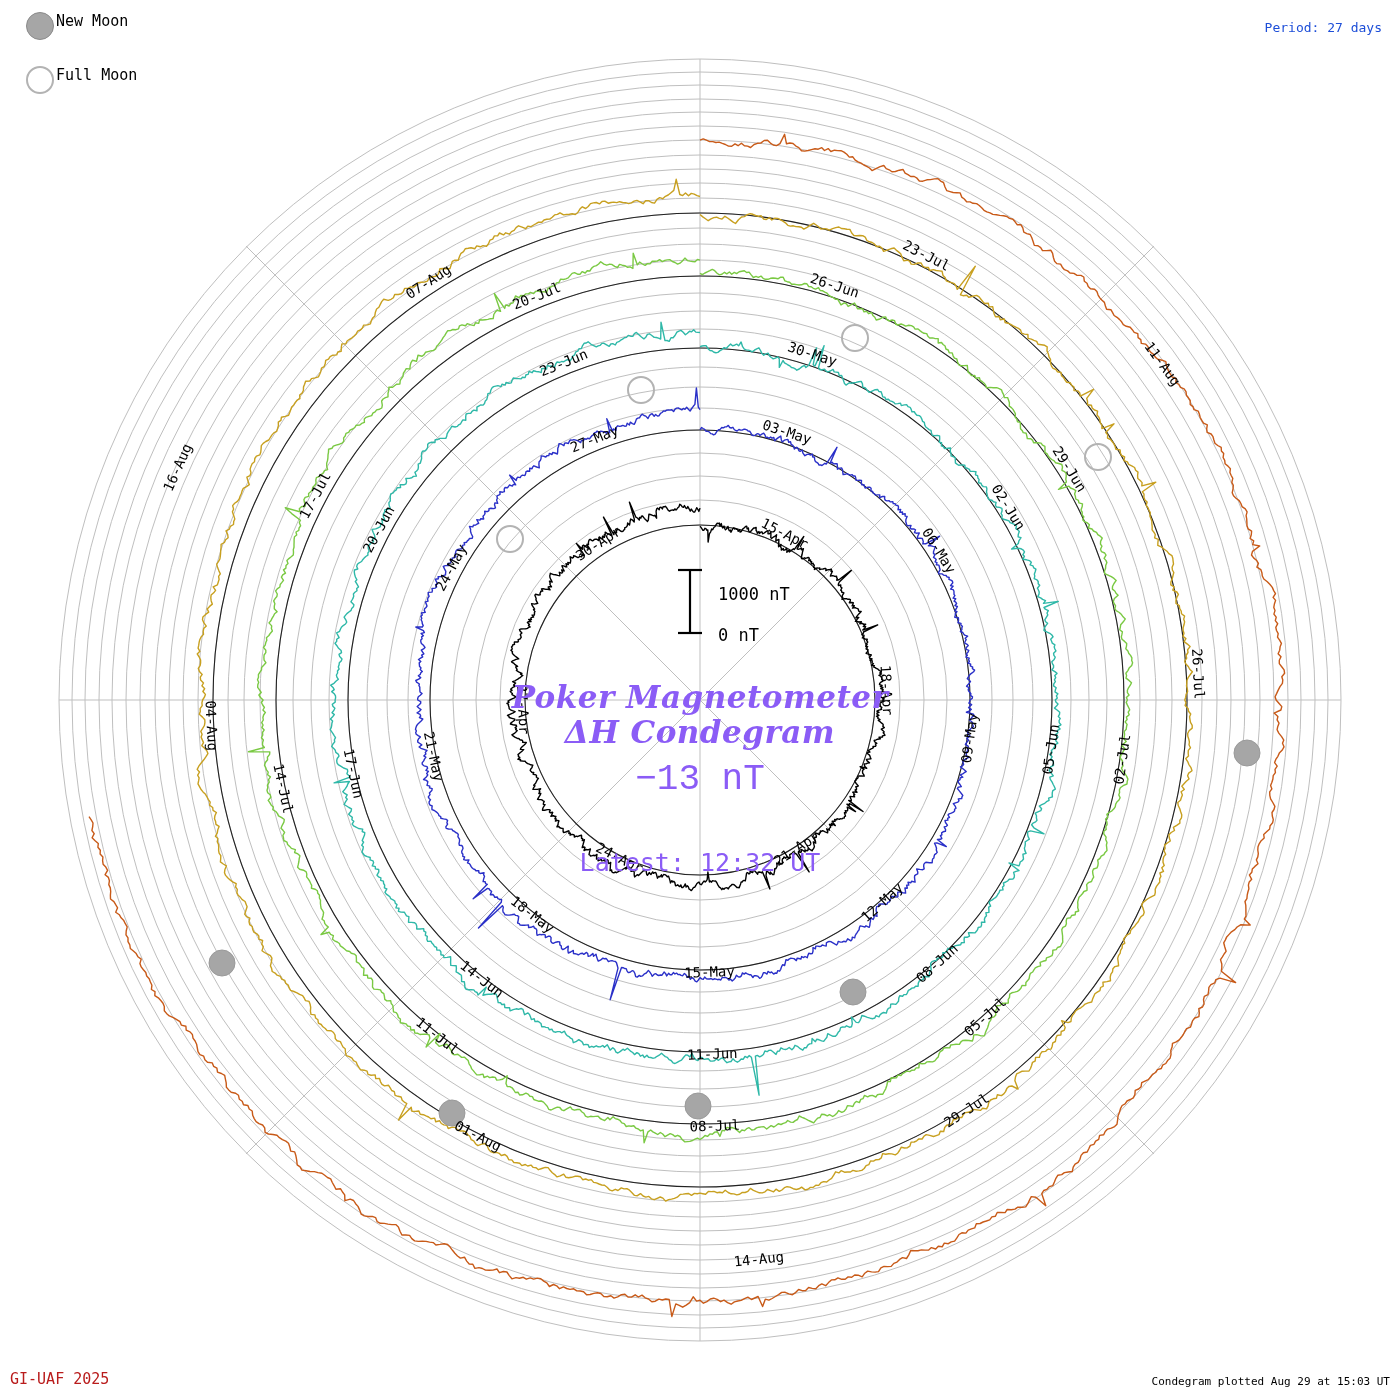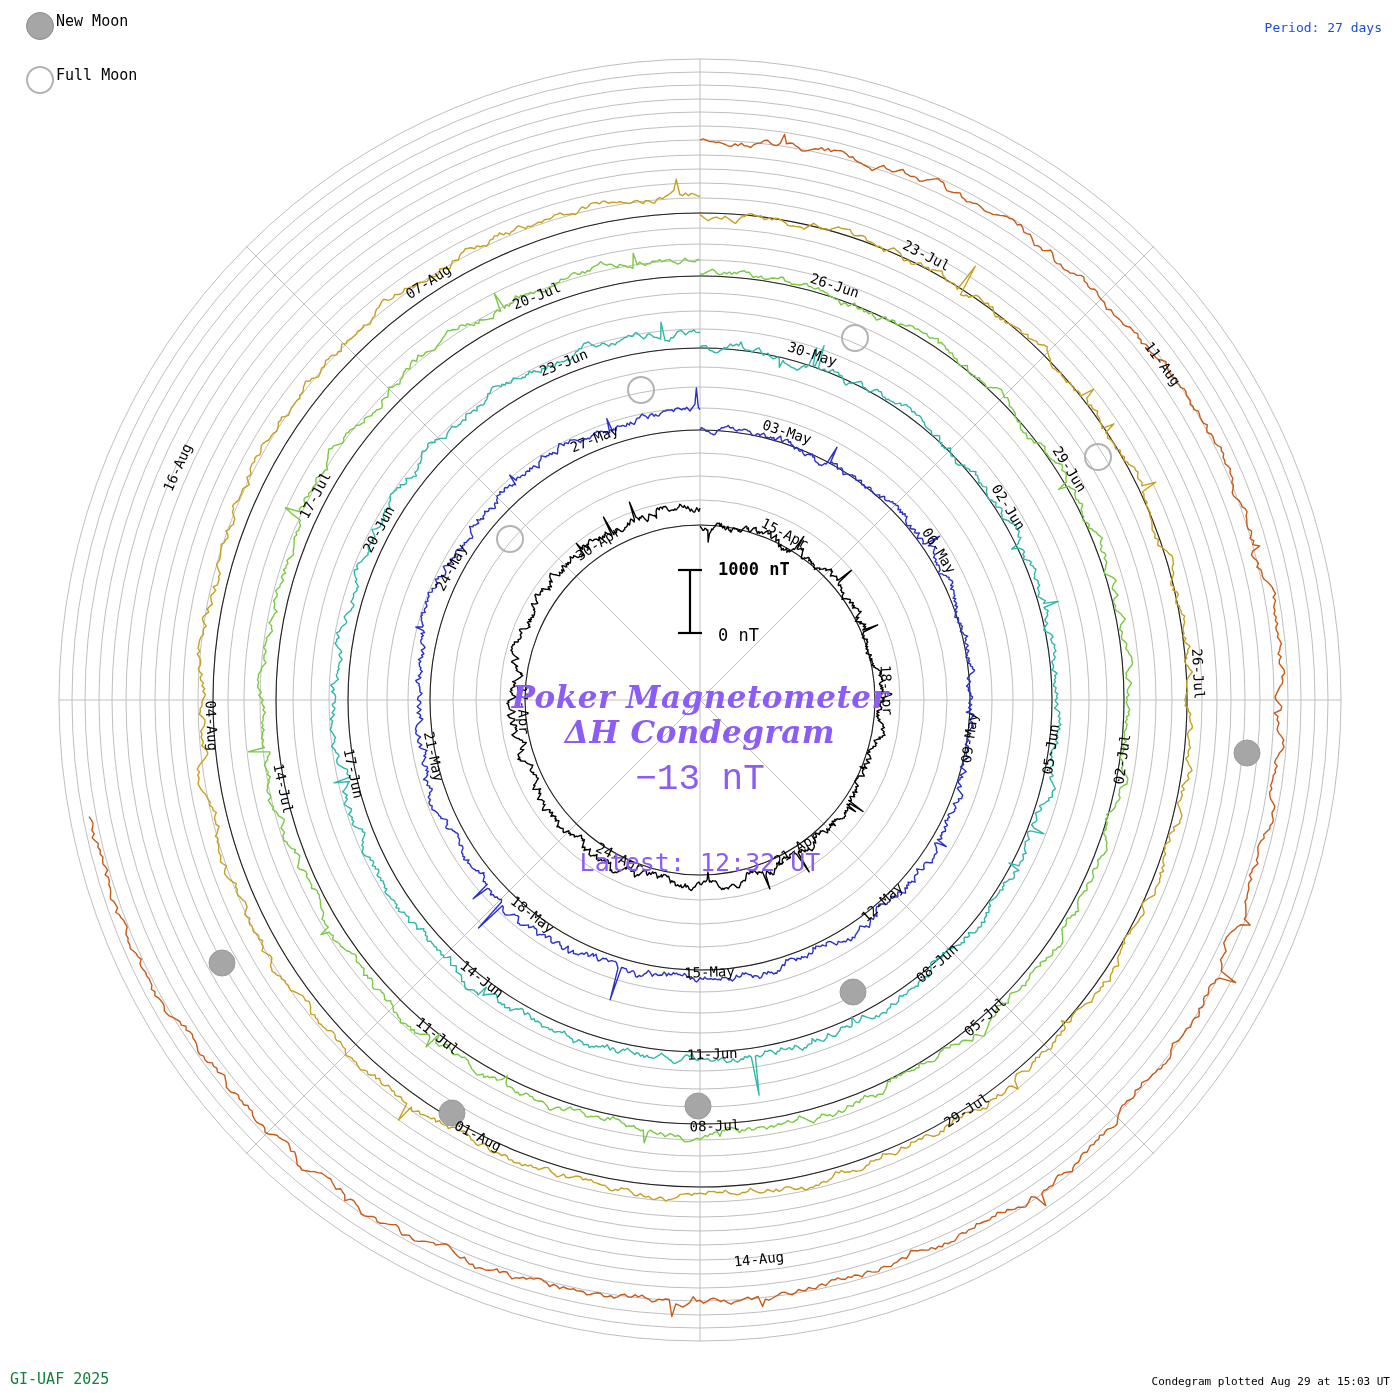--- a/index.html
+++ b/index.html
@@ -57,21 +57,21 @@
     font-size: 13px;
     color: #1d4ed8;
     white-space: nowrap;
   }
   #footer-left {
     position: absolute;
     left: 10px;
     bottom: 12px;
     font-family: "DejaVu Sans Mono", monospace;
     font-size: 15px;
-    color: #15803d;
+    color: #b91c1c;
   }
   #footer-right {
     position: absolute;
     right: 10px;
     bottom: 12px;
     font-family: "DejaVu Sans Mono", monospace;
     font-size: 11px;
     color: #000;
   }
 
@@ -106,21 +106,21 @@
   }
 
   
   .scale-text {
     position: absolute;
     font-family: "DejaVu Sans Mono", monospace;
     font-size: 17px;
     color: #000;
     white-space: nowrap;
   }
-  #scale-top { left: 718px; top: 559px; font-weight: bold; }
+  #scale-top { left: 718px; top: 584px; }
   #scale-bottom { left: 718px; top: 625px; }
 
   svg { display: block; }
   text { font-family: "DejaVu Sans Mono", monospace; }
 </style>
 </head>
 <body>
 
 <div id="stage">
 

